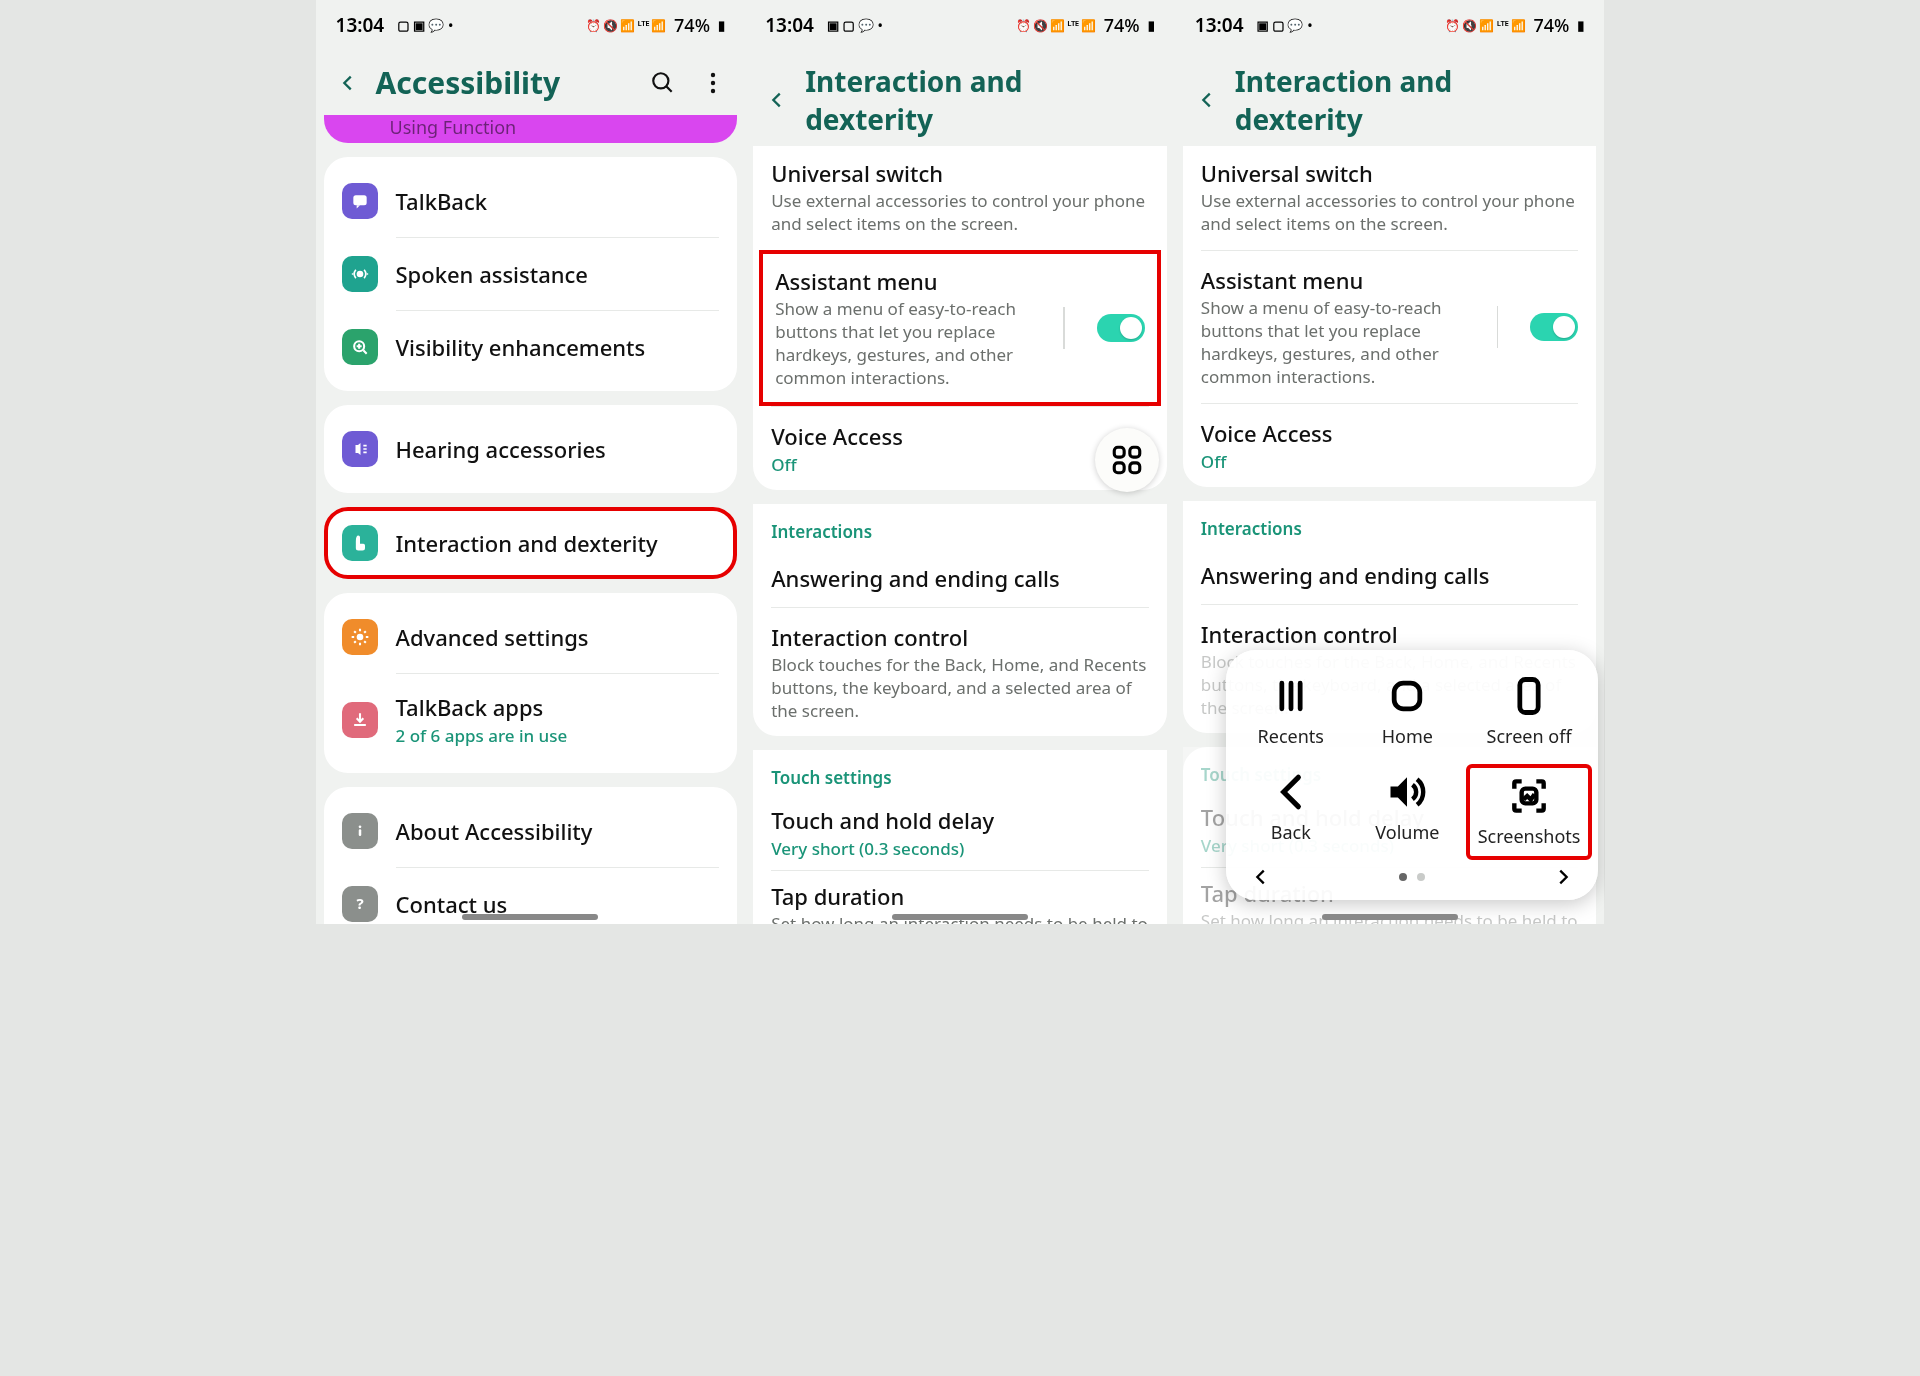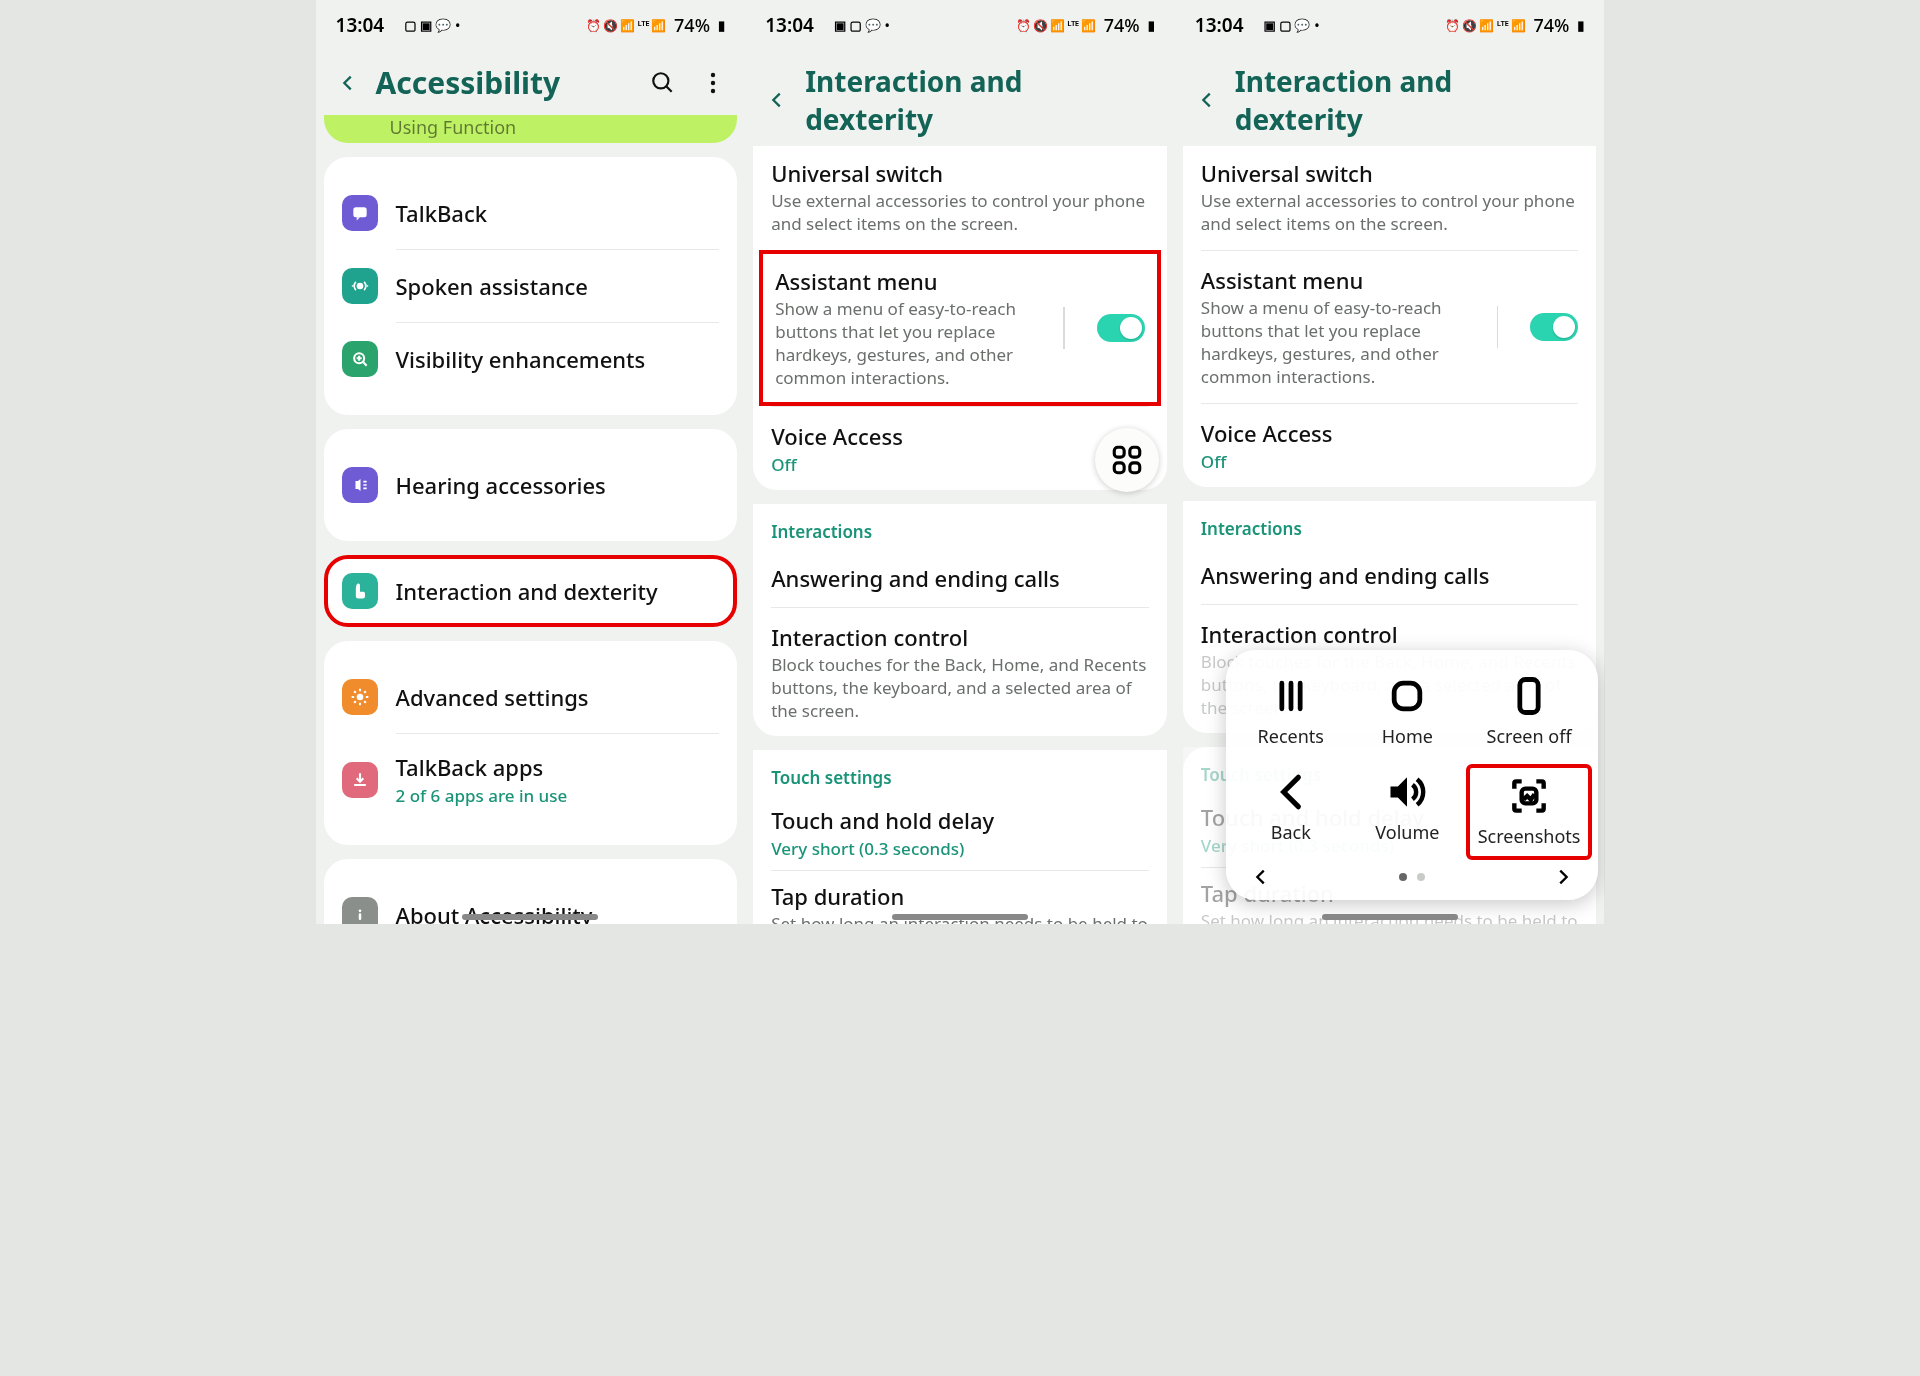--- a/index.html
+++ b/index.html
@@ -21,53 +21,53 @@
   }
   .status-bar {
     display: flex;
     justify-content: space-between;
     align-items: center;
     padding: 12px 20px 8px;
     font-size: 19px;
     font-weight: 600;
     color: #000;
   }
-  .status-left { display: flex; align-items: center; gap: 20px; }
+  .status-left { display: flex; align-items: center; gap: 13px; }
   .status-right { display: flex; align-items: center; gap: 8px; font-size: 13px; }
   .batt { font-size: 18px; font-weight: 500; }
   .app-bar {
     display: flex;
     align-items: center;
     padding: 16px 18px 12px;
     gap: 14px;
   }
   .app-bar .title {
     font-size: 30px;
     font-weight: 700;
     color: #136356;
     flex: 1;
   }
   .app-bar .actions { display: flex; gap: 22px; align-items: center; }
   .icon-btn { width: 28px; height: 28px; display:flex; align-items:center; justify-content:center;}
   .scroll-peek {
-    background: #bef264;
+    background: #d946ef;
     margin: 0 8px;
     border-radius: 0 0 24px 24px;
     height: 28px;
     overflow: hidden;
     position: relative;
     padding-left: 66px;
     color: #000;
     font-size: 18px;
   }
   .card {
     background: #fff;
     margin: 14px 8px 0;
     border-radius: 24px;
-    padding: 20px 0;
+    padding: 8px 0;
   }
   .row {
     display: flex;
     align-items: center;
     padding: 18px 18px;
     gap: 18px;
     position: relative;
   }
   .row-icon {
     width: 36px;

